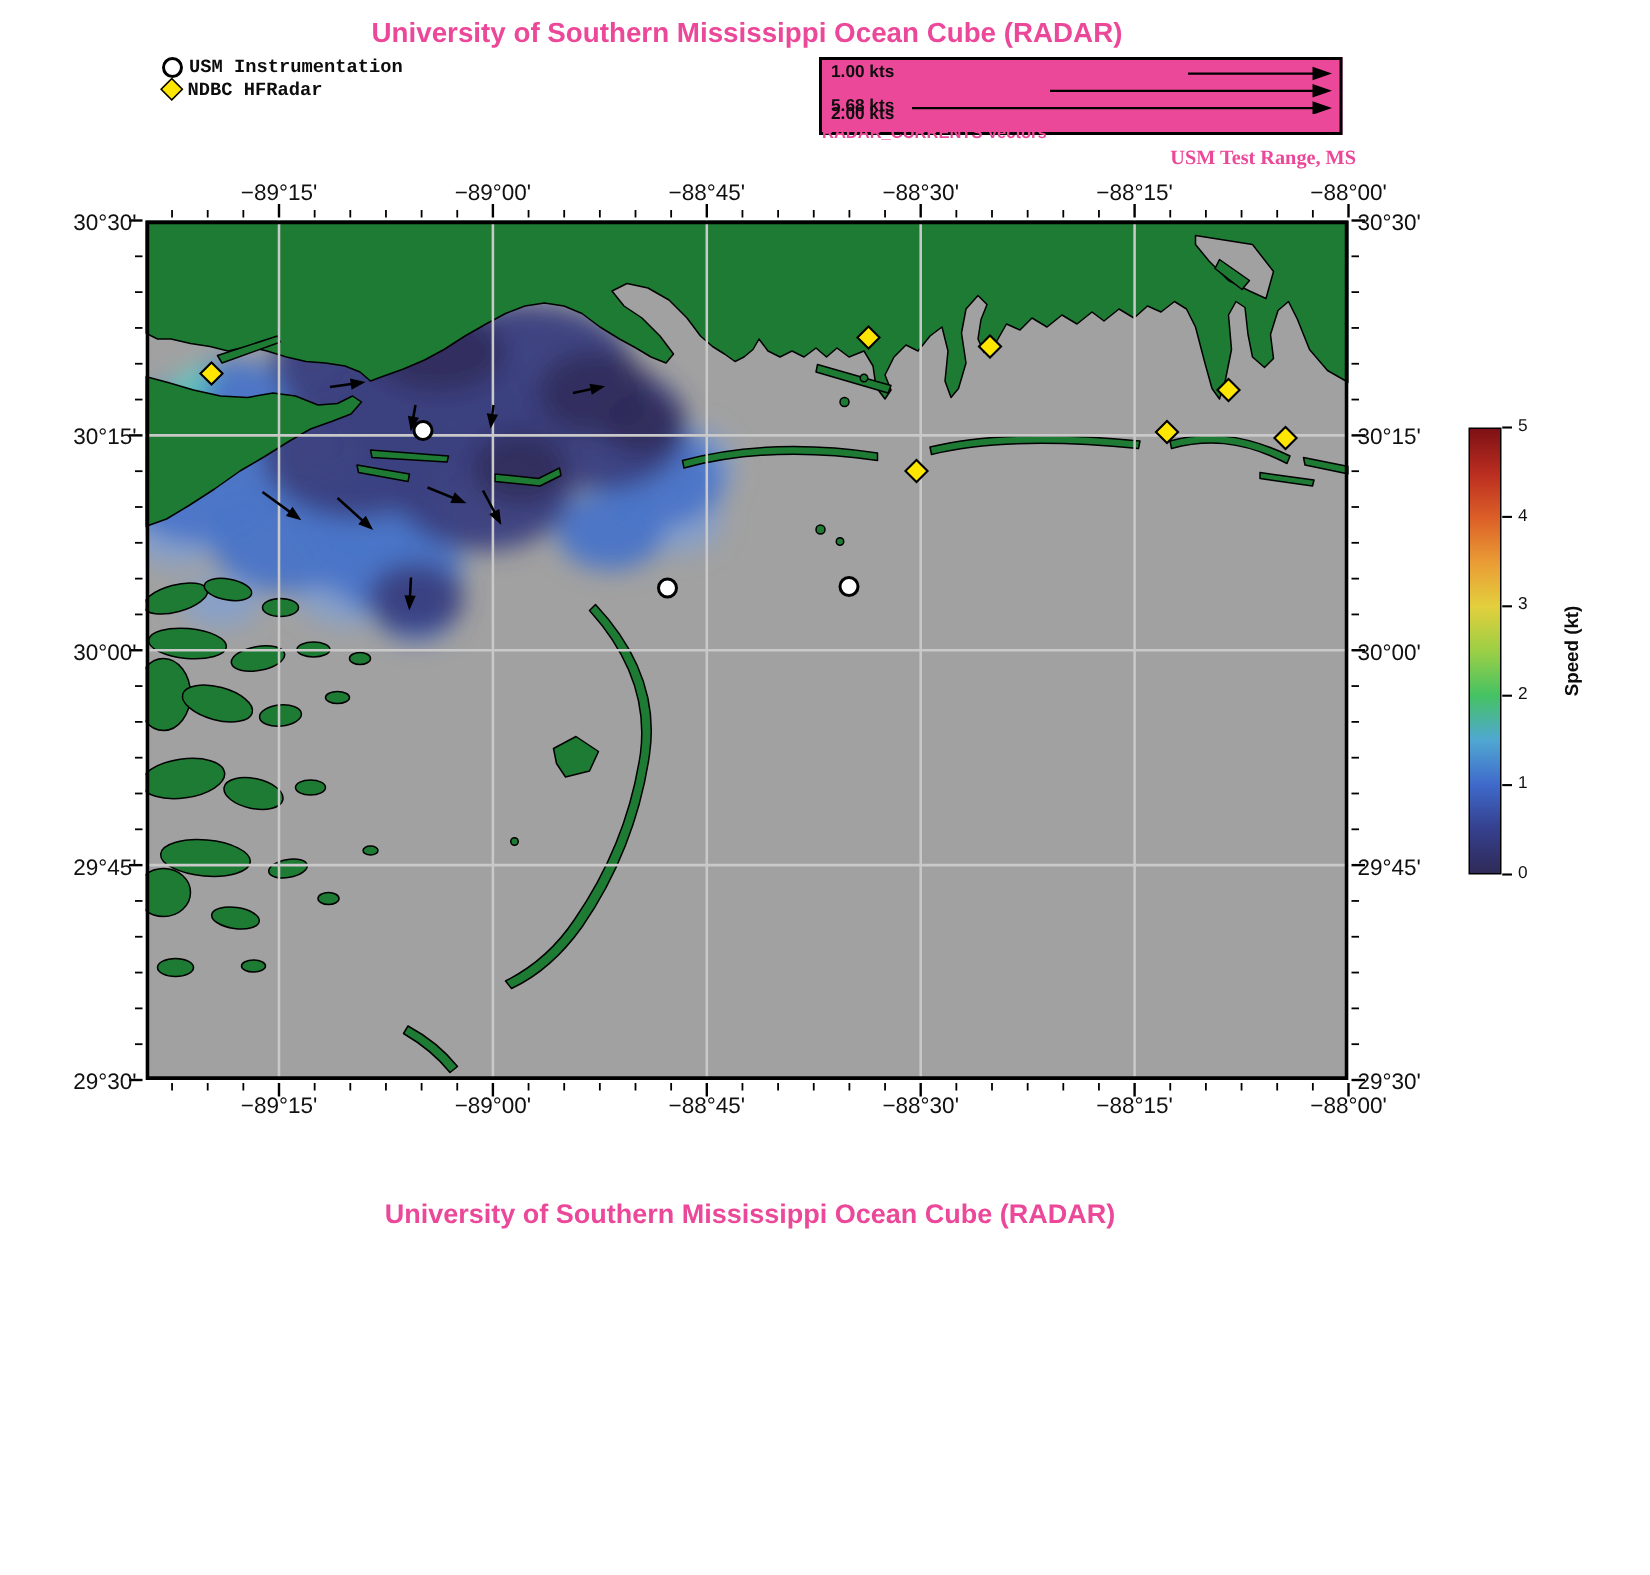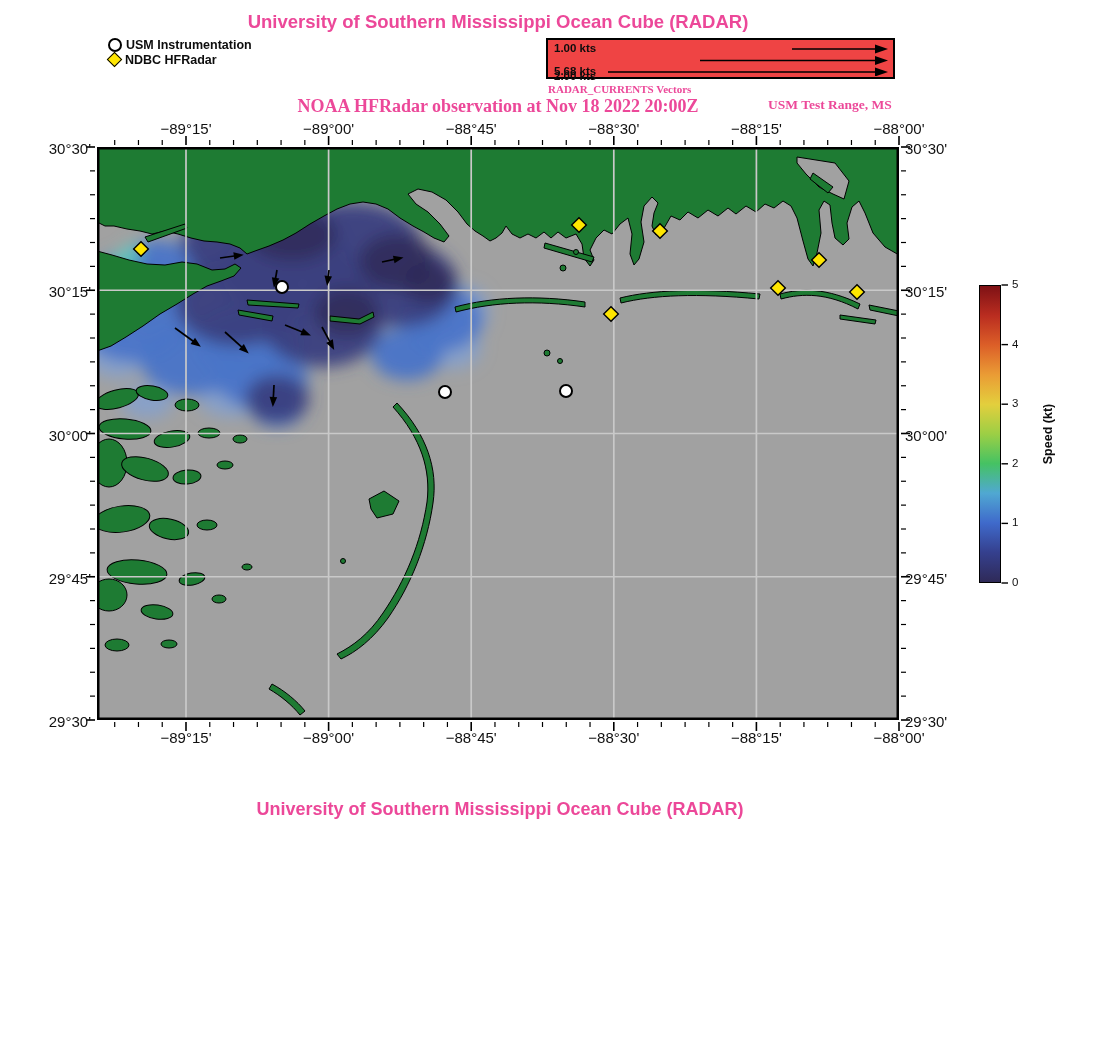--- a/index.html
+++ b/index.html
@@ -2,28 +2,28 @@
 <html><head>
 <meta charset="utf-8">
 <style>
   html,body{margin:0;padding:0;background:#fff;}
   body{width:1100px;height:1050px;position:relative;font-family:"Liberation Sans",sans-serif;}
   #fig{position:absolute;inset:0;}
   .title{position:absolute;font-weight:bold;color:#ec4899;white-space:nowrap;}
   #top-title{left:0;top:11px;width:996px;text-align:center;font-size:18.5px;}
   #bottom-title{left:0;top:799px;width:1000px;text-align:center;font-size:18px;}
   #obs-title{left:148px;top:96px;width:700px;text-align:center;font-size:18px;font-family:"Liberation Serif",serif;}
-  #range-title{left:768px;top:97px;width:136px;text-align:left;font-size:13.5px;font-family:"Liberation Serif",serif;}
-  #radar-caption{left:548px;top:83px;font-size:11px;font-family:Liberation Serif, serif;}
+  #range-title{left:768px;top:97px;width:136px;text-align:right;font-size:13.5px;font-family:"Liberation Serif",serif;}
+  #radar-caption{left:548px;top:83px;font-size:11px;}
   #legend{position:absolute;left:108px;top:37px;}
   .legend-row{display:flex;align-items:center;height:15px;}
-  .legend-label{font-weight:bold;font-size:12.5px;color:#0d0d0d;margin-left:4px;}
+  .legend-label{font-weight:bold;font-size:12.5px;color:#0d0d0d;margin-left:4px;font-family:Liberation Mono, monospace;}
   .mk-circle{width:10px;height:10px;border:2px solid #000;border-radius:50%;background:#fff;display:inline-block;}
   .mk-diamond{width:9px;height:9px;border:1.5px solid #000;background:#ffe600;display:inline-block;transform:rotate(45deg);margin:0 1px;}
-  #vector-box{position:absolute;left:546px;top:38px;width:349px;height:41px;border:2px solid #000;box-sizing:border-box;background:#ef4444;}
+  #vector-box{position:absolute;left:546px;top:38px;width:349px;height:52px;border:2px solid #000;box-sizing:border-box;background:#ec4899;}
   .vlab{position:absolute;font-size:11.5px;font-weight:bold;color:#0d0d0d;line-height:13px;white-space:nowrap;}
   .axlab{position:absolute;font-size:15px;color:#111;white-space:nowrap;}
   .cblab{position:absolute;font-size:11.5px;color:#111;white-space:nowrap;}
   #map-wrap{position:absolute;left:97px;top:147px;width:802px;height:573px;}
   #map-svg{display:block;}
   #ticks-svg{position:absolute;left:0;top:0;pointer-events:none;}
   #colorbar{position:absolute;left:979px;top:285px;width:22px;height:298px;border:1.5px solid #000;box-sizing:border-box;}
   #speed-label{position:absolute;left:1048px;top:434px;font-size:12.5px;font-weight:bold;color:#0d0d0d;transform:translate(-50%,-50%) rotate(-90deg);white-space:nowrap;}
 </style>
 </head>
@@ -49,21 +49,20 @@
         <line x1="244" y1="9" x2="332" y2="9" stroke="#000" stroke-width="1.5"></line>
         <polygon points="340,9 327,4.5 327,13.5" fill="#000"></polygon>
         <line x1="152" y1="20.5" x2="332" y2="20.5" stroke="#000" stroke-width="1.5"></line>
         <polygon points="340,20.5 327,16 327,25" fill="#000"></polygon>
         <line x1="60" y1="32" x2="332" y2="32" stroke="#000" stroke-width="1.5"></line>
         <polygon points="340,32 327,27.5 327,36.5" fill="#000"></polygon>
       </svg>
   <div class="vlab" style="left: 6px; top: 2px;">1.00 kts</div><div class="vlab" style="left: 6px; top: 30px;">2.00 kts</div><div class="vlab" style="left: 6px; top: 25px;">5.68 kts</div></div>
   <div id="radar-caption" class="title">RADAR_CURRENTS Vectors</div>
 
-  <div id="obs-title" class="title">NOAA HFRadar observation at Nov 18 2022 20:00Z</div>
   <div id="range-title" class="title">USM Test Range, MS</div>
 
   <div id="map-wrap">
     <svg id="map-svg" width="802" height="573" viewBox="0 0 802 573">
       <defs>
         <filter id="blur" x="-30%" y="-30%" width="160%" height="160%">
             <feGaussianBlur stdDeviation="8"></feGaussianBlur>
           </filter>
       </defs>
       <rect x="0" y="0" width="802" height="573" fill="#a1a1a1"></rect>

